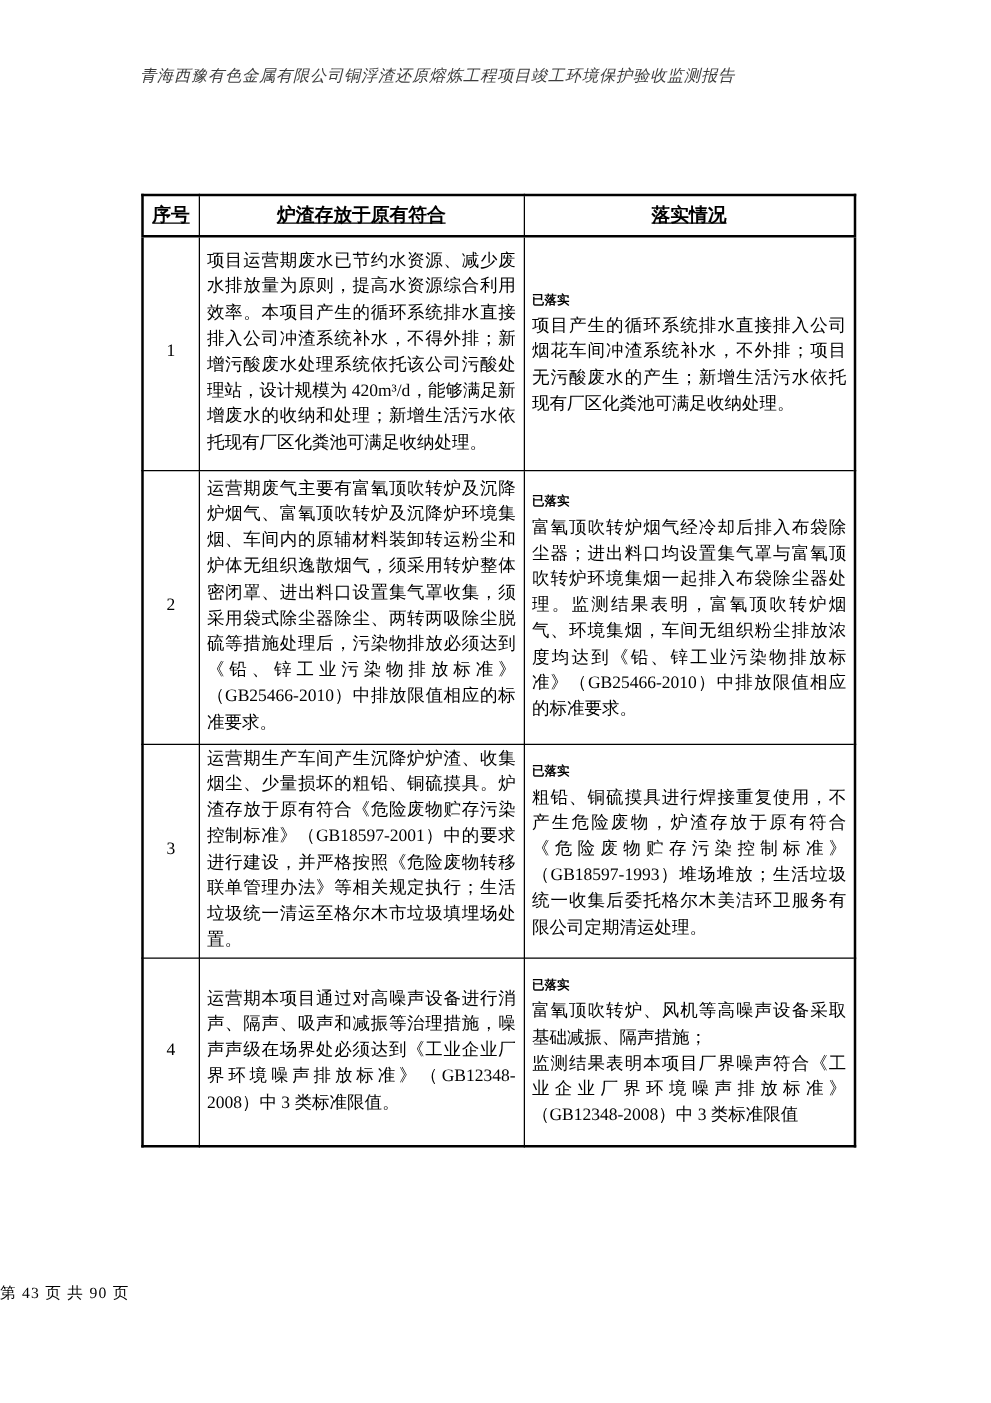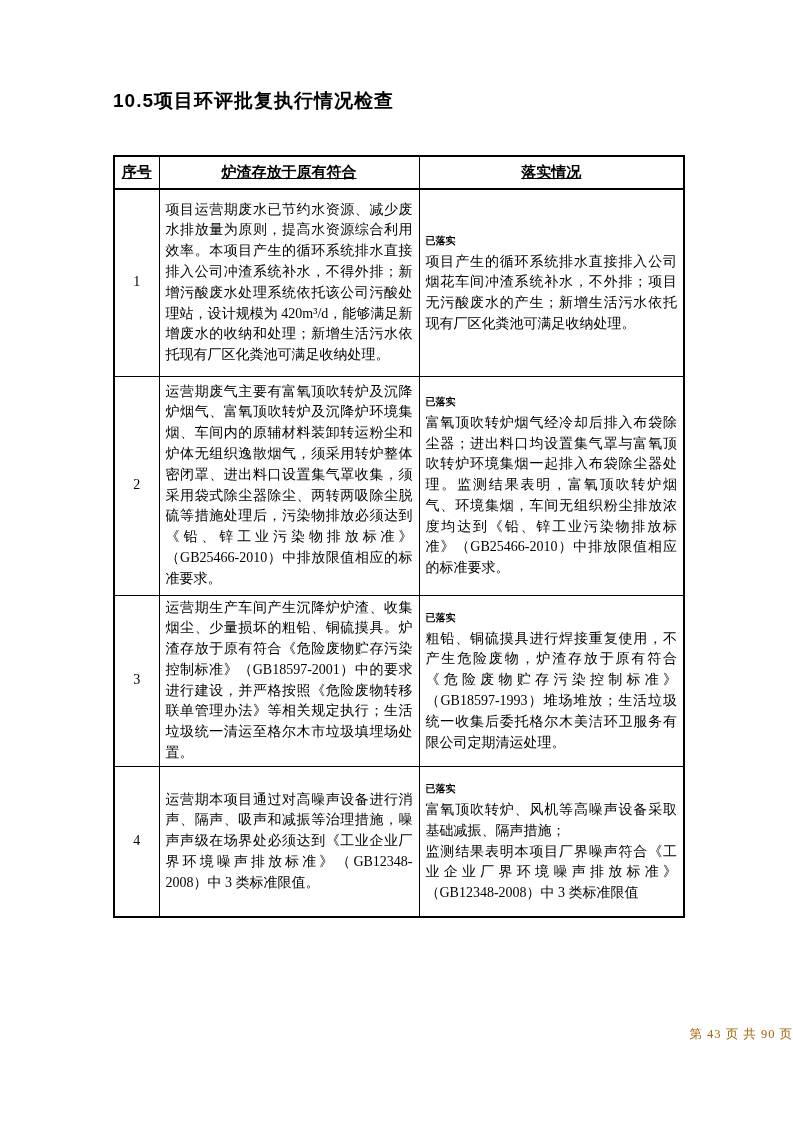--- a/index.html
+++ b/index.html
@@ -93,33 +93,33 @@
   }
   .status-detail {
     text-align: justify;
     white-space: pre-line;
   }
   .page-footer {
     position: absolute;
     left: 0;
     top: 1026px;
     width: 100%;
-    text-align: right;
+    text-align: left;
     font-size: 12.5px;
     letter-spacing: 1px;
-    color: #a16207;
+    color: #000000;
   }
 </style>
 </head>
 <body>
 
 <div class="page">
 
+  <div class="running-header">青海西豫有色金属有限公司铜浮渣还原熔炼工程项目竣工环境保护验收监测报告</div>
 
-  <h1 class="section-title">10.5项目环评批复执行情况检查</h1>
 
 
   <table class="compliance">
     <colgroup>
       <col style="width:45px">
       <col style="width:260px">
       <col style="width:265px">
     </colgroup>
     <thead>
       <tr>

